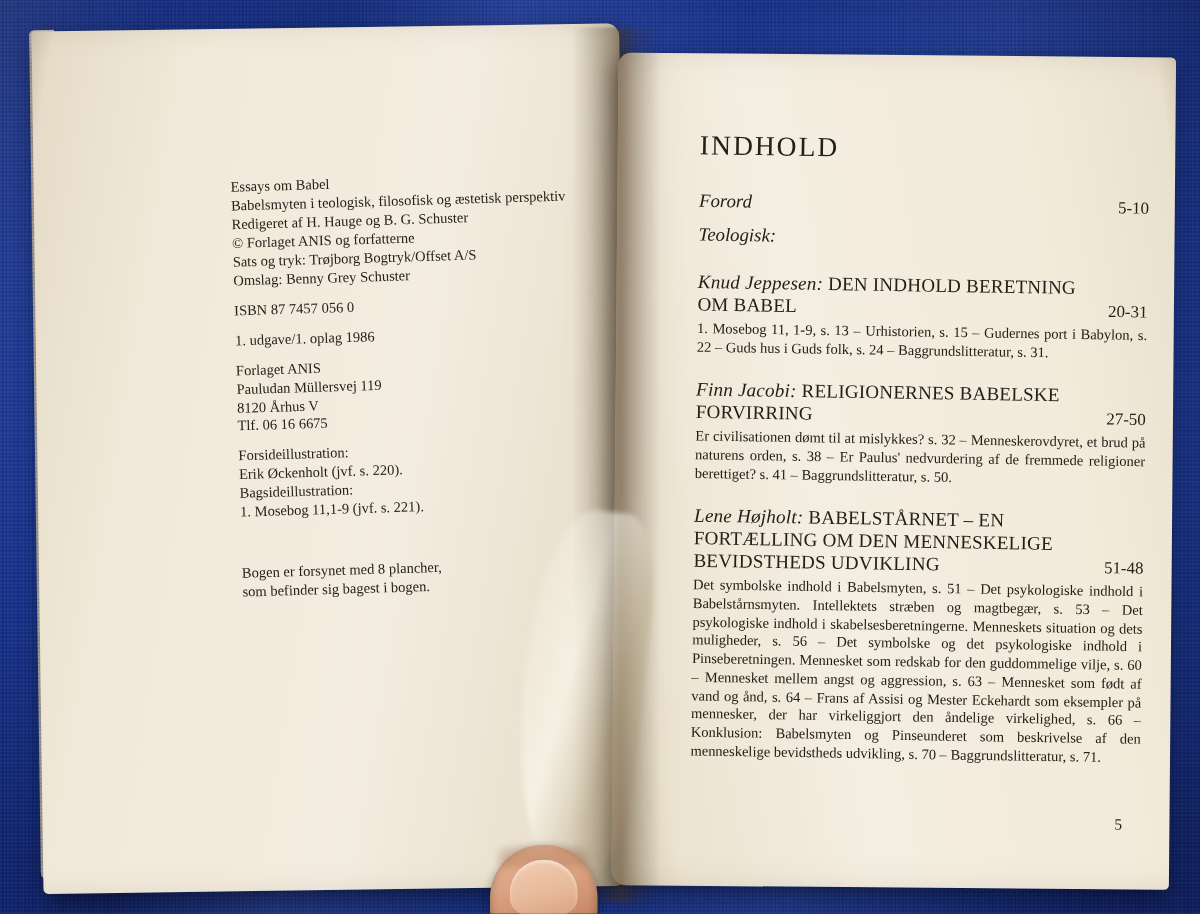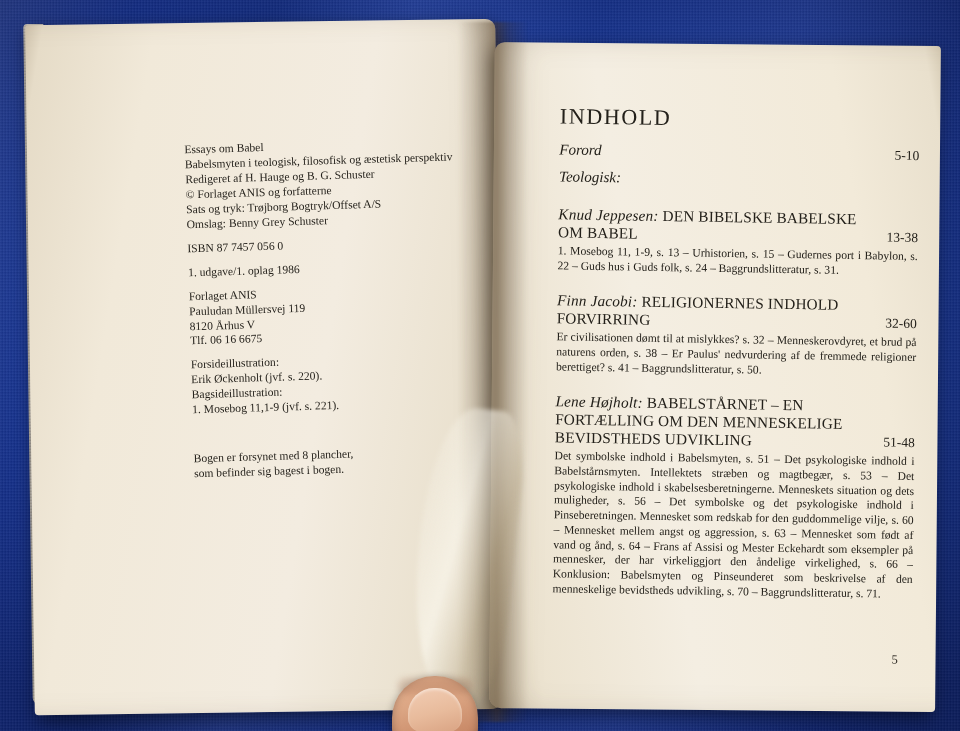--- a/index.html
+++ b/index.html
@@ -150,21 +150,21 @@
     font-weight: normal;
   }
   .toc-line {
     display: flex;
     justify-content: space-between;
     align-items: baseline;
     gap: 10px;
   }
   .toc-line .pages { font-size: 13.5px; white-space: nowrap; }
   #forord-row { margin-bottom: 10px; }
-  #forord-label { font-style: italic; font-size: 15px; }
+  #forord-label { font-style: italic; font-size: 15px; margin-top: 12px; }
   #teologisk-label {
     font-style: italic;
     font-size: 15px;
     margin-bottom: 20px;
   }
 
   .entry { margin-bottom: 17px; }
   .entry-head {
     display: flex;
     justify-content: space-between;
@@ -294,34 +294,34 @@
           <span id="forord-label">Forord</span>
           <span class="pages">5-10</span>
         </div>
 
         <div id="teologisk-label">Teologisk:</div>
 
         <div class="entry">
           <div class="entry-head">
             <div class="entry-title">
               <span class="author">Knud Jeppesen:</span>
-              <span>DEN BIBELSKE BABELSKE OM BABEL</span>
+              <span>DEN INDHOLD BERETNING OM BABEL</span>
             </div>
-            <div class="entry-pages">13-38</div>
+            <div class="entry-pages">20-31</div>
           </div>
           <div class="entry-desc">1. Mosebog 11, 1-9, s. 13 – Urhistorien, s. 15 – Gudernes port i Babylon, s. 22 – Guds hus i Guds folk, s. 24 – Baggrundslitteratur, s. 31.</div>
         </div>
 
         <div class="entry">
           <div class="entry-head">
             <div class="entry-title">
               <span class="author">Finn Jacobi:</span>
-              <span>RELIGIONERNES INDHOLD FORVIRRING</span>
+              <span>RELIGIONERNES BABELSKE FORVIRRING</span>
             </div>
-            <div class="entry-pages">32-60</div>
+            <div class="entry-pages">27-50</div>
           </div>
           <div class="entry-desc">Er civilisationen dømt til at mislykkes? s. 32 – Menneskerovdyret, et brud på naturens orden, s. 38 – Er Paulus' nedvurdering af de fremmede religioner berettiget? s. 41 – Baggrundslitteratur, s. 50.</div>
         </div>
 
         <div class="entry">
           <div class="entry-head">
             <div class="entry-title">
               <span class="author">Lene Højholt:</span>
               <span>BABELSTÅRNET – EN FORTÆLLING OM DEN MENNESKELIGE BEVIDSTHEDS UDVIKLING</span>
             </div>

